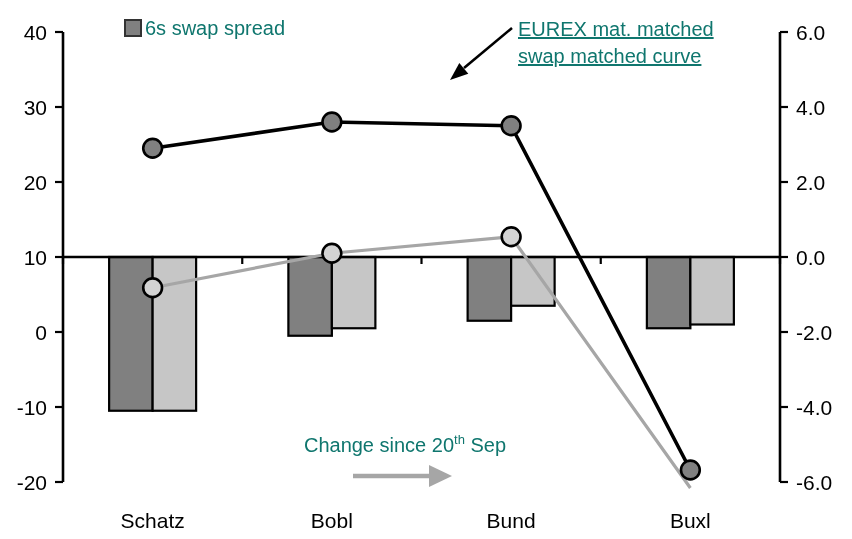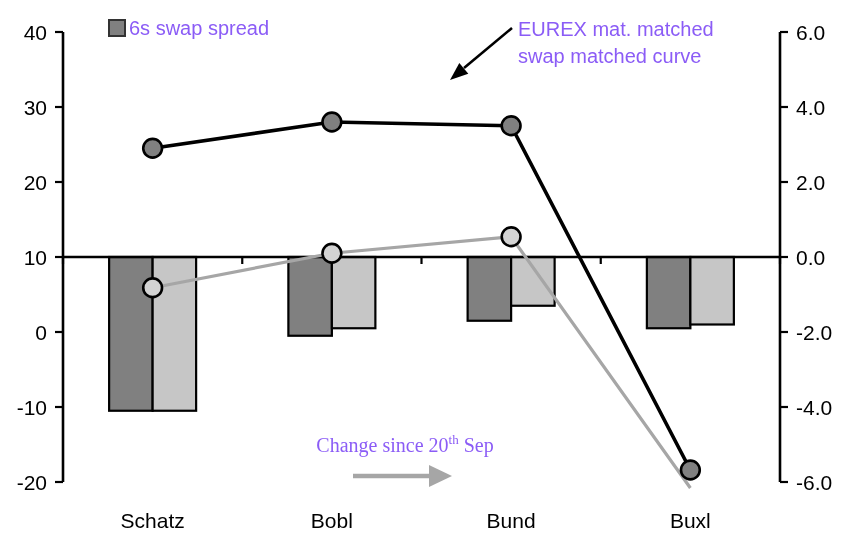--- a/index.html
+++ b/index.html
@@ -2,43 +2,43 @@
 <html><head>
 <meta charset="utf-8">
 <style>
   html, body { margin: 0; padding: 0; background: #ffffff; }
   .chart-wrap {
     position: relative;
     width: 852px;
     height: 539px;
     background: #ffffff;
     font-family: "Liberation Sans", sans-serif;
-    color: #8b5cf6;
+    color: #0f766e;
     overflow: hidden;
   }
   .chart-wrap svg { position: absolute; left: 0; top: 0; }
   svg text { font-family: "Liberation Sans", sans-serif; }
   .legend {
-    position: absolute; left: 108px; top: 16px;
+    position: absolute; left: 124px; top: 16px;
     display: flex; flex-direction: column; gap: 8px;
   }
   .legend-row { display: flex; align-items: center; gap: 3px; }
   .swatch {
     width: 14px; height: 14px;
     border: 2px solid #333333;
     flex: 0 0 auto;
   }
   .legend-label { font-size: 20px; line-height: 24px; white-space: nowrap; }
   .anno-eurex {
     position: absolute; left: 518px; top: 16px;
-    font-size: 20px; line-height: 27px; white-space: nowrap;
+    font-size: 20px; line-height: 27px; white-space: nowrap; text-decoration: underline;
   }
   .anno-change {
     position: absolute; left: 285px; top: 434px; width: 240px;
-    font-size: 20px; text-align: center; white-space: nowrap; font-family: Liberation Serif, serif;
+    font-size: 20px; text-align: center; white-space: nowrap;
   }
   .anno-change sup { font-size: 13px; line-height: 0; }
 </style>
 </head>
 <body>
 
 <div class="chart-wrap">
 
   <svg id="chart-svg" width="852" height="539" viewBox="0 0 852 539">
       <rect x="109.125" y="257" width="43.5" height="153.75" fill="#808080" stroke="#000000" stroke-width="2.2"></rect>

